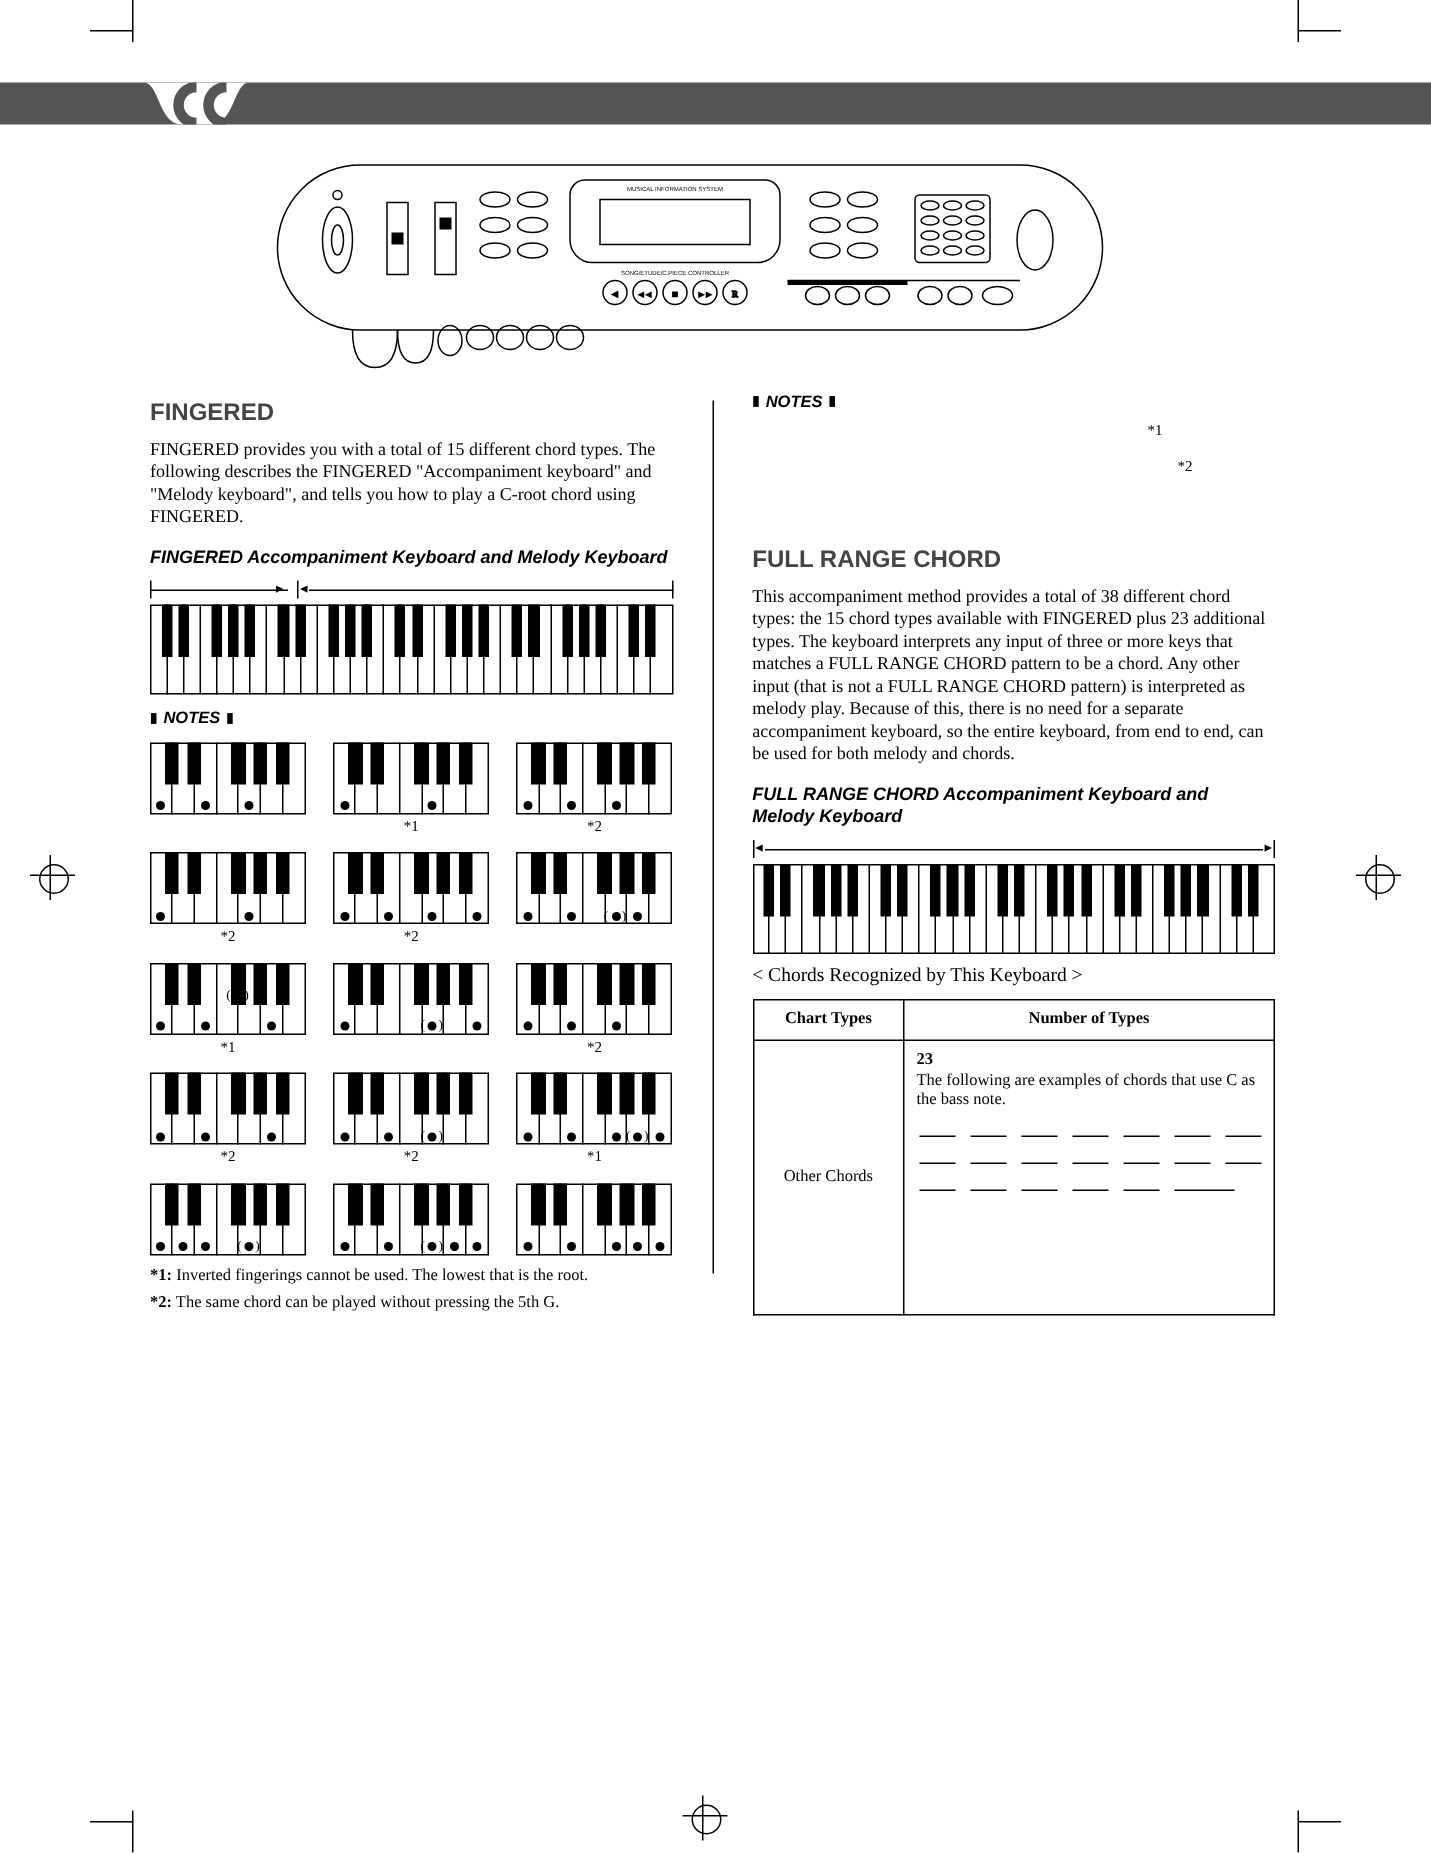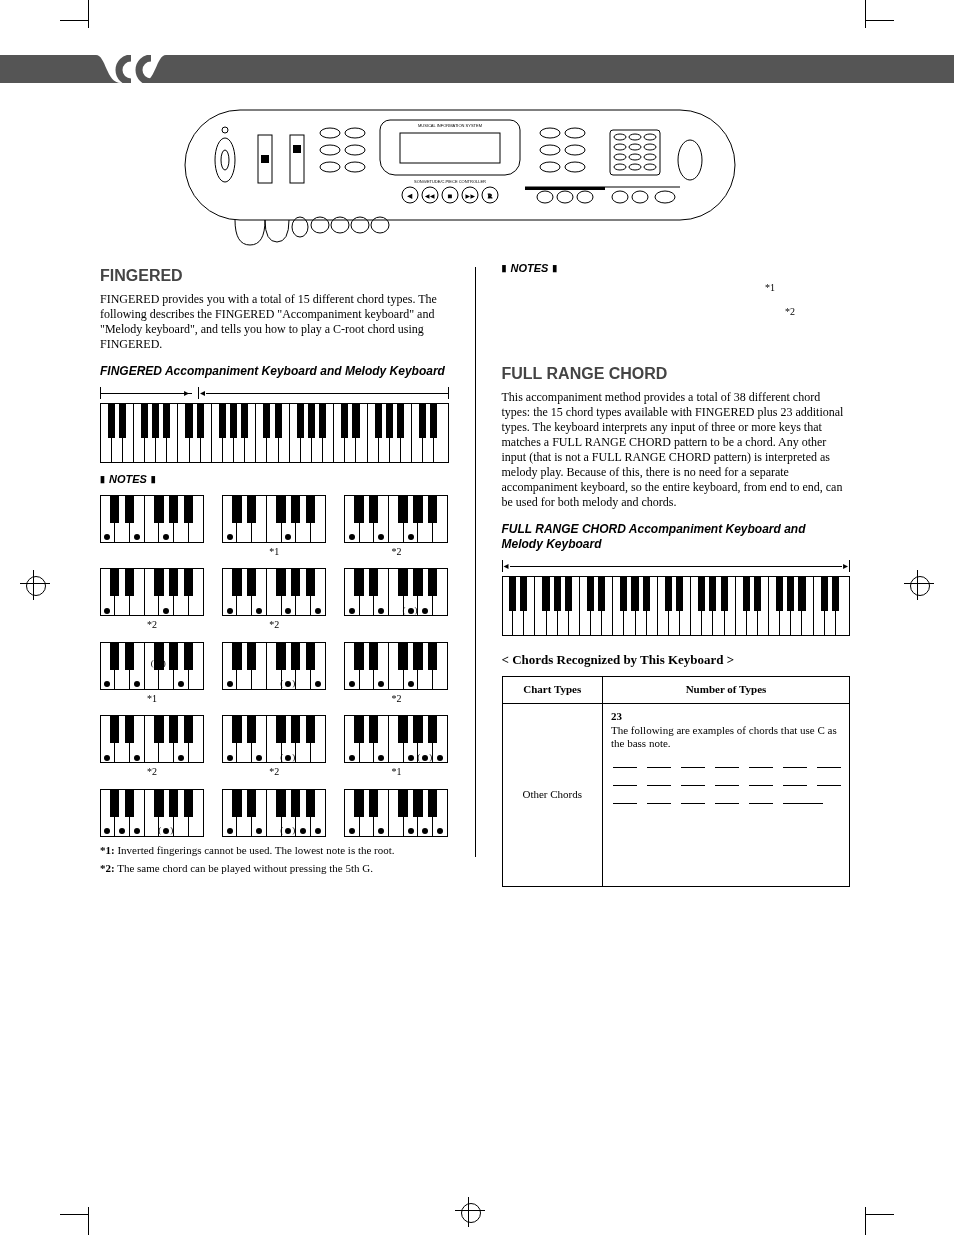--- a/index.html
+++ b/index.html
@@ -580,21 +580,21 @@
               <div class="dot" style="left: 4.35714px; top: 39.36px;"></div>
               <div class="dot" style="left: 33.7857px; top: 39.36px;"></div>
               <div class="dot" style="left: 63.2143px; top: 39.36px;"></div>
               <div class="dot" style="left: 77.9286px; top: 39.36px;"></div>
               <div class="dot" style="left: 92.6429px; top: 39.36px;"></div>
             </div>
             <div class="star"></div>
           </div>
         </div>
 
-    <p class="fn"><b>*1:</b><span> Inverted fingerings cannot be used. The lowest note is the root.</span></p>
+    <p class="fn"><b>*1:</b><span> Inverted fingerings cannot be used. The lowest that is the root.</span></p>
     <p class="fn" style="margin-top:0"><b>*2:</b><span> The same chord can be played without pressing the 5th G.</span></p>
   </div>
 
   <div class="divider"></div>
 
   <div class="col" style="position:relative;">
     <div class="notebox" style="margin-top:0"><span>NOTES</span></div>
     <div class="rs" style="right:75px;top:20px">*1</div>
     <div class="rs" style="right:55px;top:44px">*2</div>
     <div style="height:80px"></div>
@@ -659,21 +659,21 @@
           <div class="bkey" style="left: 219.019px; width: 7.12258px;"></div>
           <div class="bkey" style="left: 241.277px; width: 7.12258px;"></div>
           <div class="bkey" style="left: 252.406px; width: 7.12258px;"></div>
           <div class="bkey" style="left: 274.665px; width: 7.12258px;"></div>
           <div class="bkey" style="left: 285.794px; width: 7.12258px;"></div>
           <div class="bkey" style="left: 296.923px; width: 7.12258px;"></div>
           <div class="bkey" style="left: 319.181px; width: 7.12258px;"></div>
           <div class="bkey" style="left: 330.31px; width: 7.12258px;"></div>
         </div>
 
-    <p style="font-weight:bold;font-size:13px;margin-top:16px">&lt; Chords Recognized by This Keyboard &gt;</p>
+    <p style="font-weight:normal;font-size:13px;margin-top:6px">&lt; Chords Recognized by This Keyboard &gt;</p>
 
     <table class="ct">
       <tbody>
             <tr>
         <th style="width:32%">Chart Types</th>
         <th>Number of Types</th>
       </tr>
       <tr>
         <td style="text-align:center;vertical-align:middle;height:170px">Other Chords</td>
         <td>

